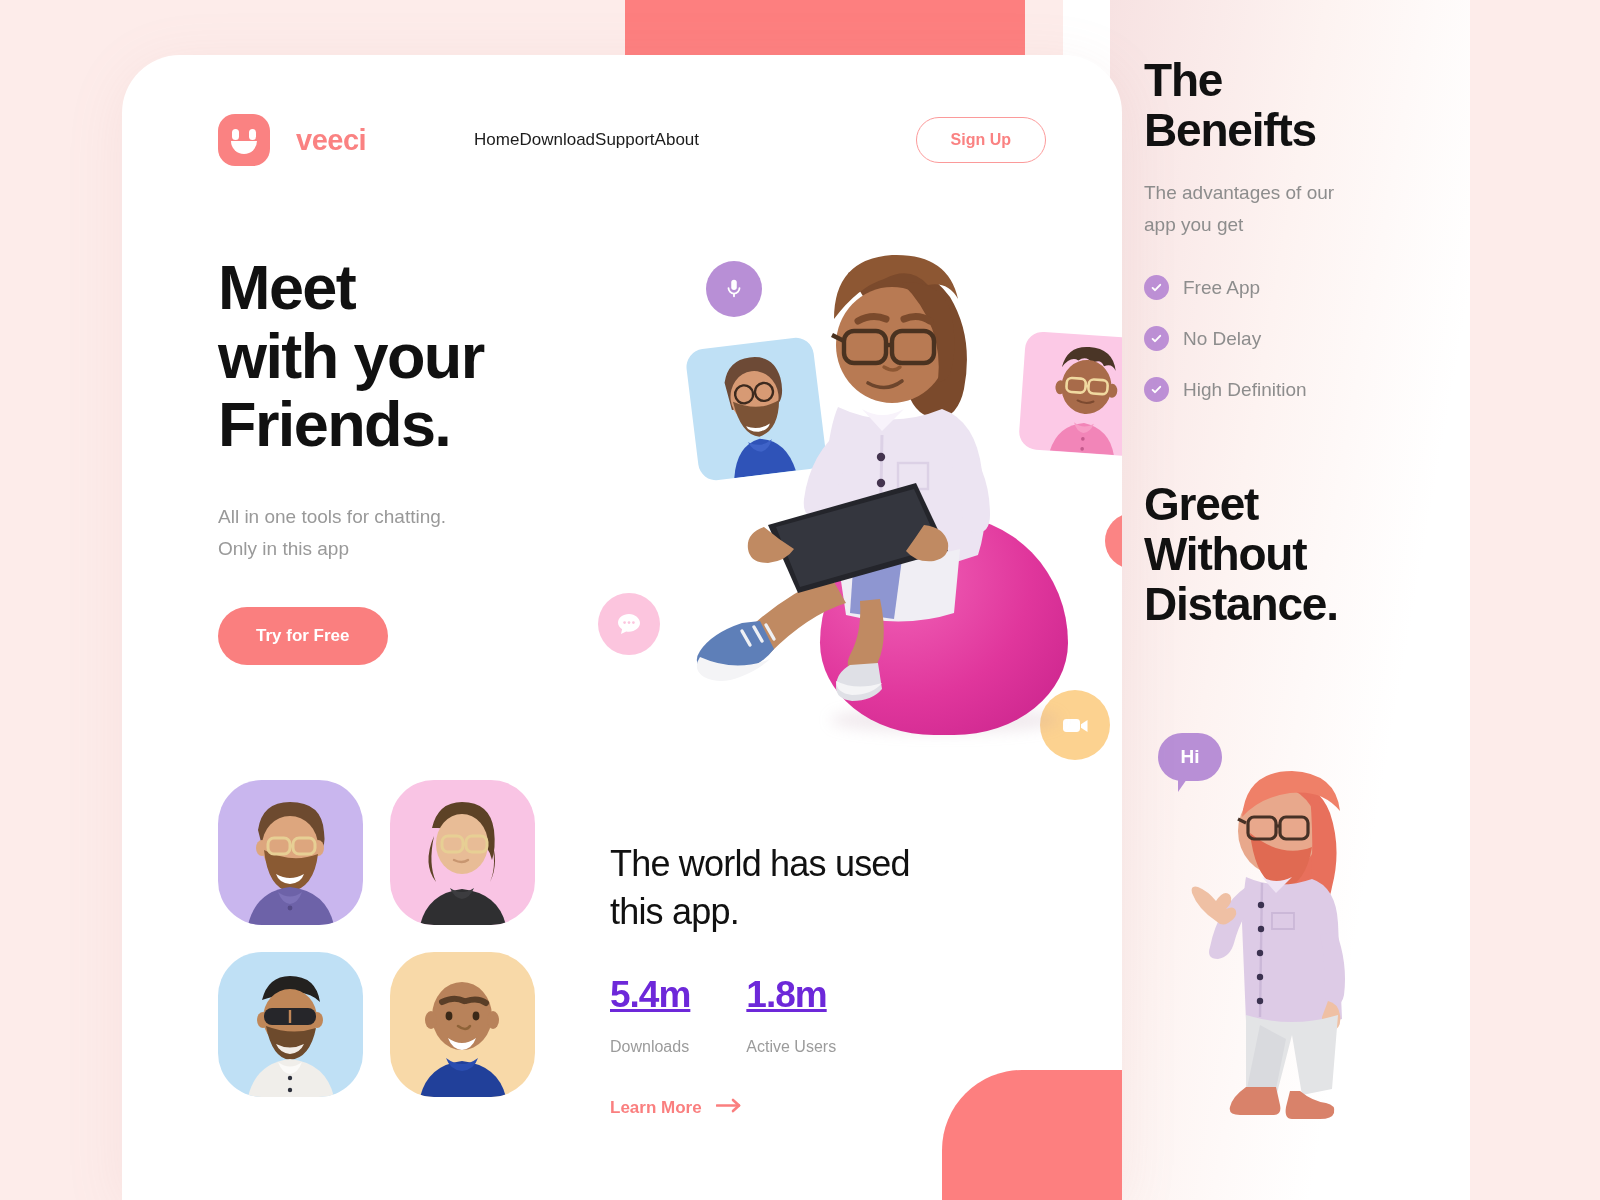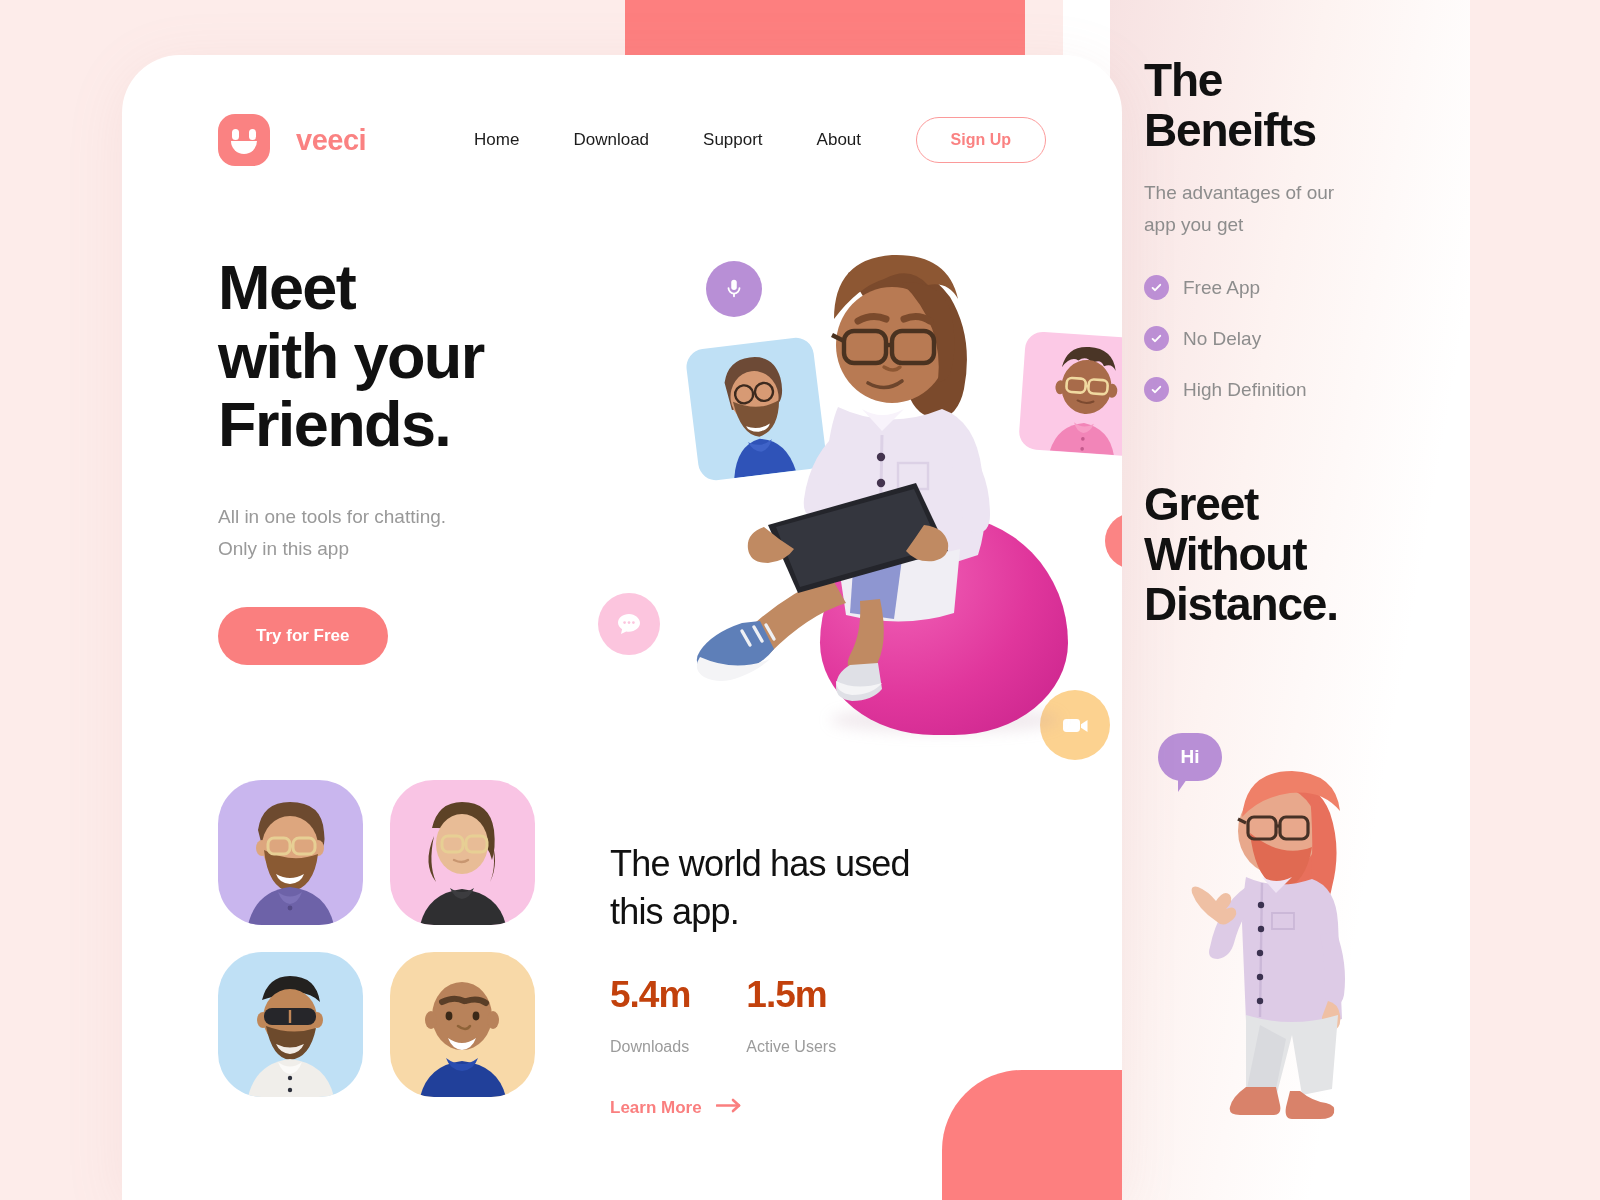--- a/index.html
+++ b/index.html
@@ -89,21 +89,21 @@
     position:absolute; top:15px; width:7px; height:11px;
     background:#fff; border-radius:3.5px;
   }
   .logo-mark .eye.l { left:14px; }
   .logo-mark .eye.r { right:14px; }
   .logo-mark .mouth {
     position:absolute; left:13px; bottom:12px; width:26px; height:13px;
     background:#fff; border-bottom-left-radius:13px; border-bottom-right-radius:13px;
   }
   .brand-name { font-size:29px; font-weight:bold; color:#fa8282; letter-spacing:-.5px;margin-left:12px; }
-  .nav-links { display:flex; align-items:center; gap:54px; margin-left:108px; }
+  .nav-links { display:flex; align-items:center; margin-left:108px; }
   .nav-link { font-size:17px; color:#1c1c1c; text-decoration:none; }
   .signup {
     margin-left:auto; padding:13px 34px; border:1.6px solid #fb9a9a;
     border-radius:30px; background:transparent;
     color:#fa8282; font-size:16px; font-weight:bold;
     font-family:"Liberation Sans", sans-serif; cursor:pointer;
   }
 
   
   .hero-left { position:absolute; left:96px; top:198px; width:420px; }
@@ -164,21 +164,21 @@
     width:145px; height:145px; border-radius:44px;
     position:relative; overflow:hidden;
   }
 
   .stats { position:absolute; left:488px; top:785px; width:430px; }
   .stats-title {
     font-size:36px; font-weight:normal; color:#111; line-height:1.33;
     letter-spacing:-.8px; white-space:pre-line;
   }
   .stats-row { display:flex; gap:56px; margin-top:38px; }
-  .stat-num { font-size:37px; font-weight:bold; color:#c2410c; letter-spacing:-1px; }
+  .stat-num { font-size:37px; font-weight:bold; color:#6d28d9; letter-spacing:-1px;text-decoration:underline; }
   .stat-label { margin-top:22px; font-size:16px; color:#9b9b9b; }
   .learn {
     margin-top:42px; display:inline-flex; align-items:center; gap:14px;
     color:#fa7f7f; font-size:17px; font-weight:bold; text-decoration:none;
   }
 </style>
 </head>
 <body>
 
 <div class="stage">
@@ -498,21 +498,21 @@
 
     <div class="stats">
       <h2 class="stats-title">The world has used
 this app.</h2>
       <div class="stats-row">
         <div>
           <div class="stat-num">5.4m</div>
           <div class="stat-label">Downloads</div>
         </div>
         <div>
-          <div class="stat-num">1.5m</div>
+          <div class="stat-num">1.8m</div>
           <div class="stat-label">Active Users</div>
         </div>
       </div>
       <a class="learn" href="#">
         <span>Learn More</span>
         <span>
           <svg width="26" height="15" viewBox="0 0 26 15" fill="none" stroke="#fa7f7f" stroke-width="2.6" stroke-linecap="round" stroke-linejoin="round">
             <path d="M1 7.5 H23"></path>
               <path d="M17 2 L23 7.5 L17 13"></path>
           </svg>

